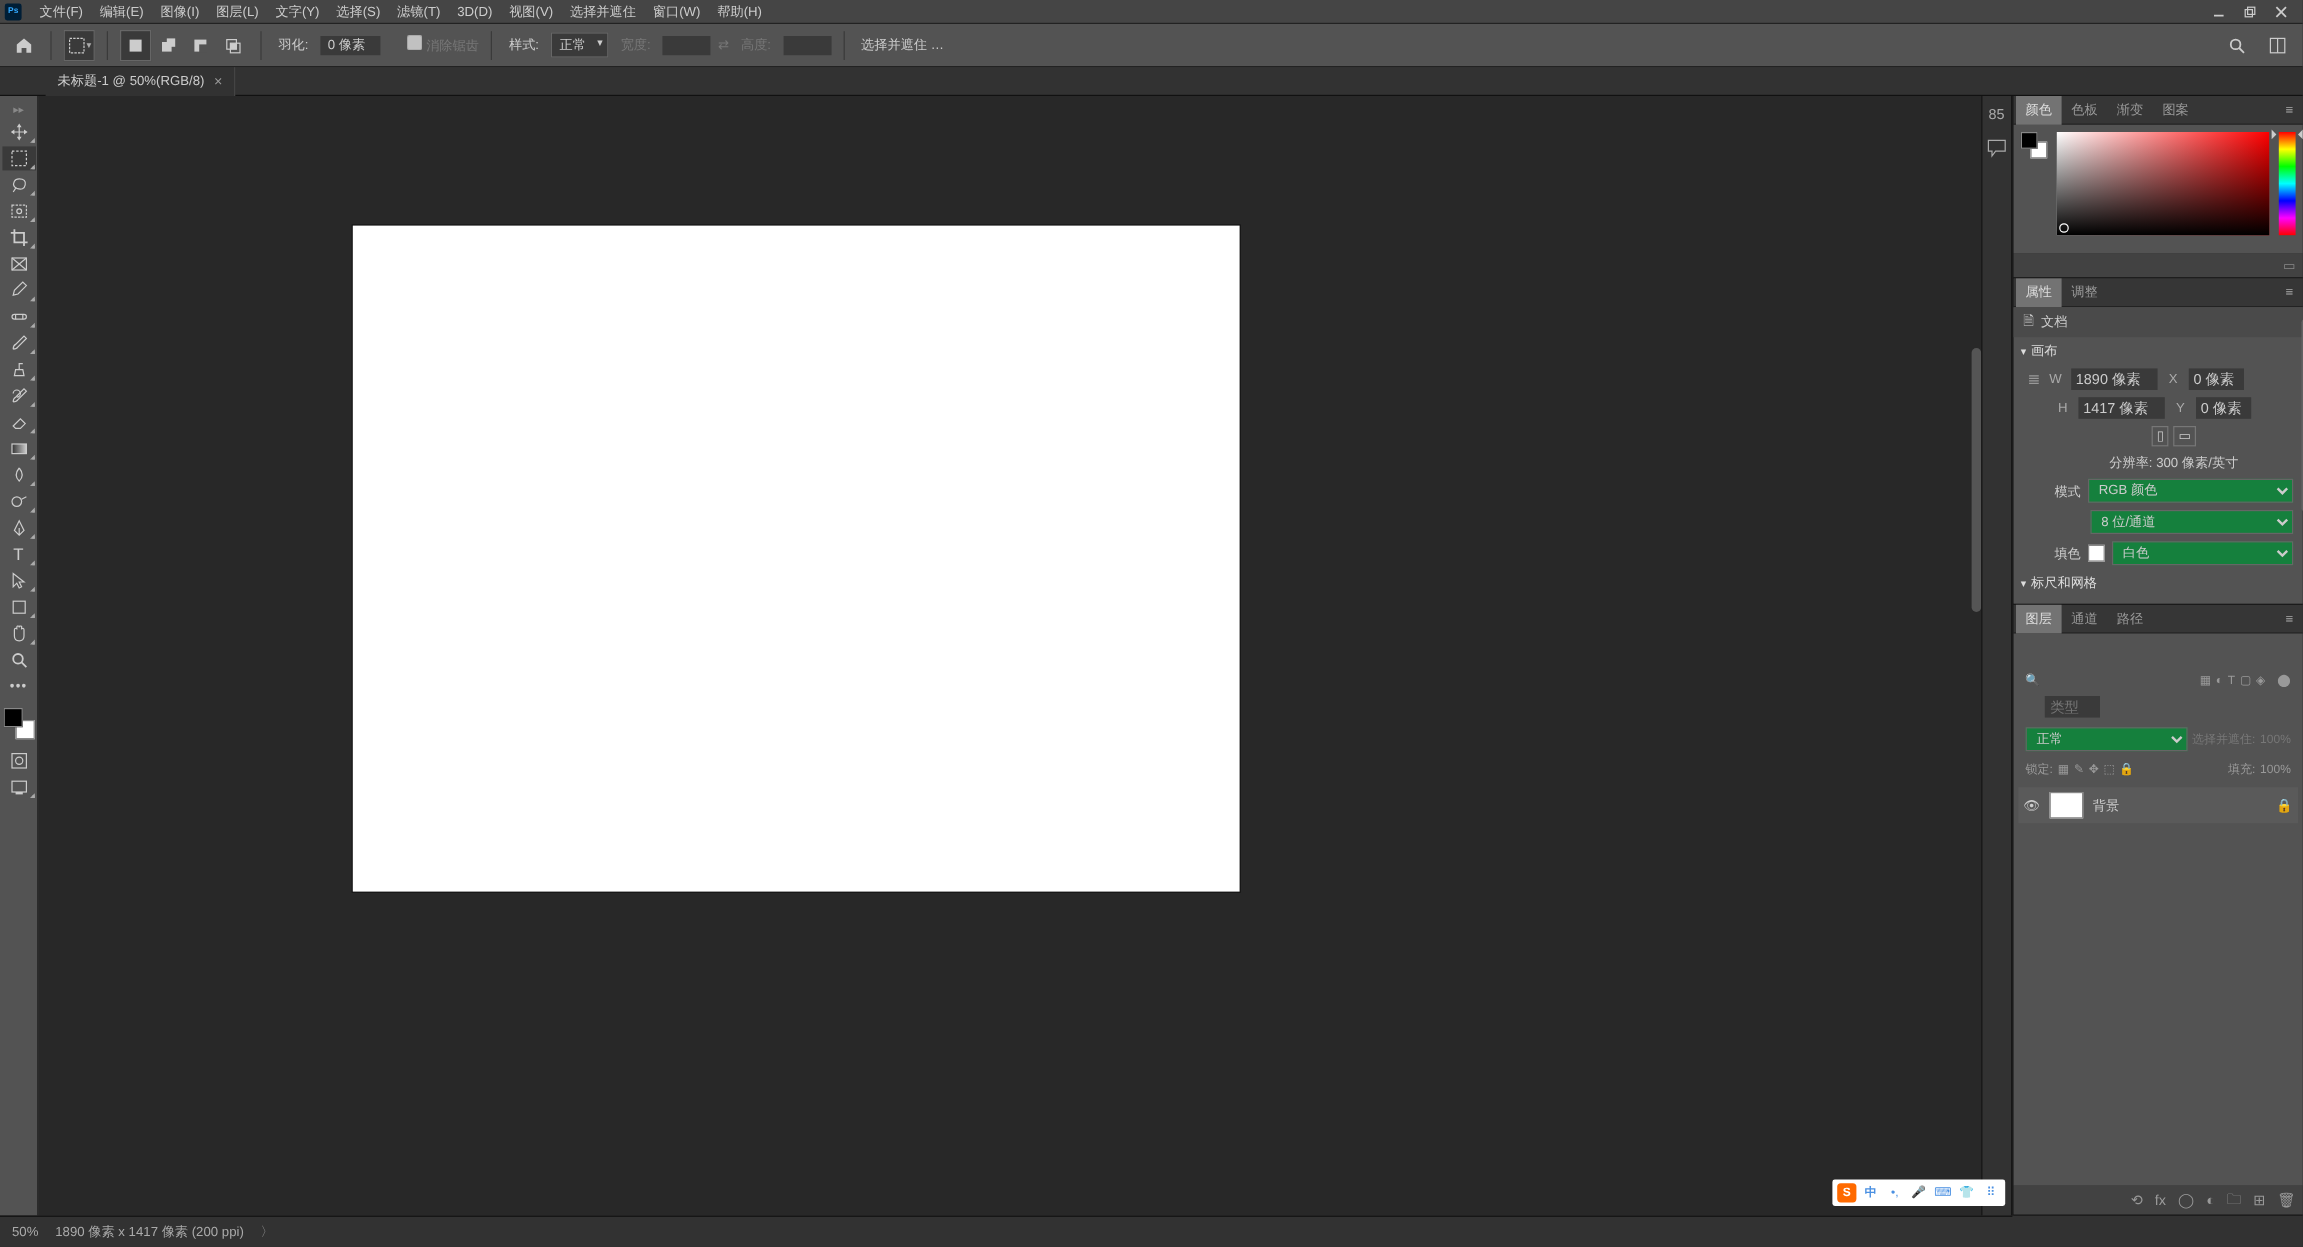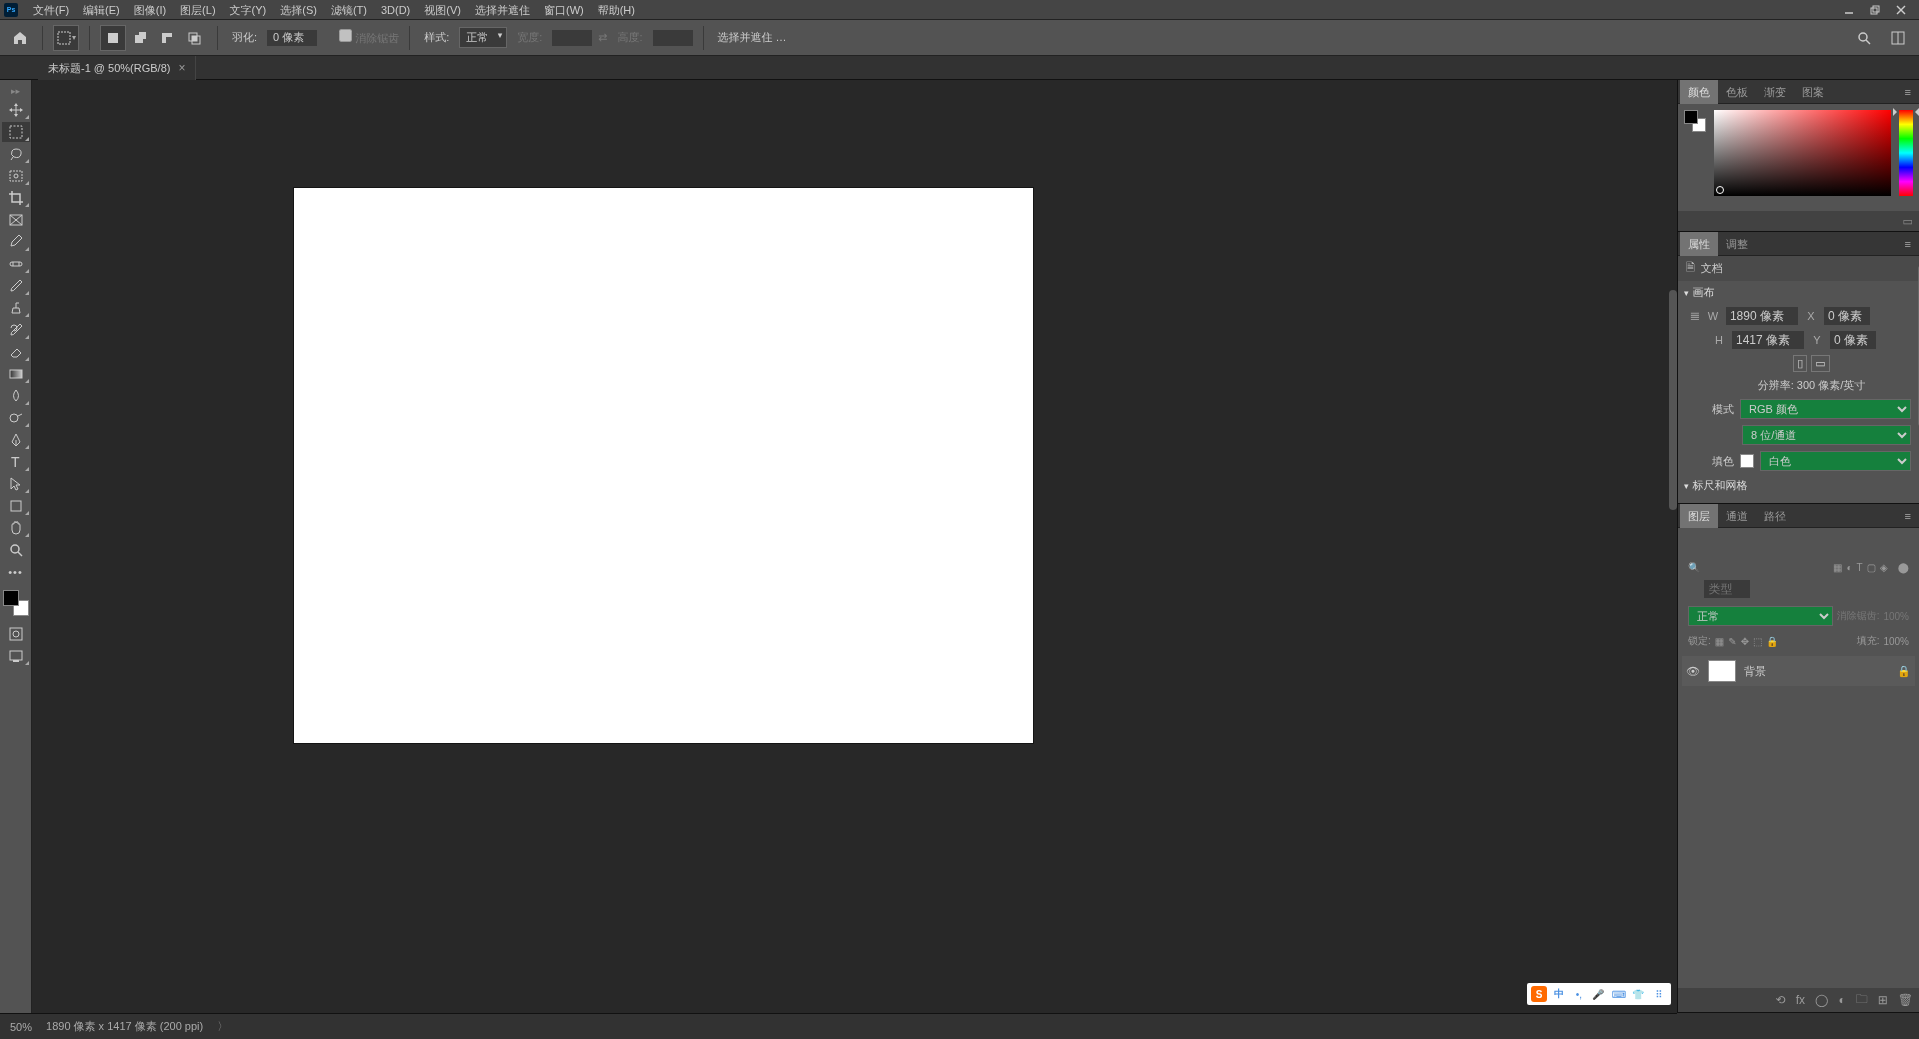--- a/index.html
+++ b/index.html
@@ -362,20 +362,28 @@
           <rect x="5" y="12" width="6" height="2" fill="#ccc"></rect>
         </svg>
         <span class="tri"></span>
       </div>
   </div>
 
   <div class="canvas-area">
     <div class="canvas"></div>
   </div>
 
+  <div class="panel-gap">
+    <div class="mini-icon"><svg width="18" height="18">
+          <text x="2" y="13" fill="#aaa" font-size="12">85</text>
+        </svg></div>
+    <div class="mini-icon"><svg width="18" height="18">
+          <path d="M2 3 L16 3 L16 12 L8 12 L5 16 L5 12 L2 12 Z" fill="none" stroke="#aaa"></path>
+        </svg></div>
+  </div>
 
   <div class="panel-stack">
 
     <div class="panel">
       <div class="panel-tabs">
         <div class="ptab active">颜色</div>
         <div class="ptab">色板</div>
         <div class="ptab">渐变</div>
         <div class="ptab">图案</div>
         <div class="panel-menu">≡</div>
@@ -468,21 +476,21 @@
           <span style="flex:1"></span>
           <span>▦</span>
           <span>◐</span>
           <span>T</span>
           <span>▢</span>
           <span>◈</span>
           <span style="margin-left:6px">⬤</span>
         </div>
         <div class="layer-opts">
           <select class="prop-select opt-disabled" style="flex:1"><option>正常</option></select>
-          <span class="opt-disabled">消除锯齿:</span>
+          <span class="opt-disabled">选择并遮住:</span>
           <span class="opt-disabled">100%</span>
         </div>
         <div class="layer-opts opt-disabled">
           <span>锁定:</span>
           <span>▦</span>
           <span>✎</span>
           <span>✥</span>
           <span>⬚</span>
           <span>🔒</span>
           <span style="flex:1"></span>

